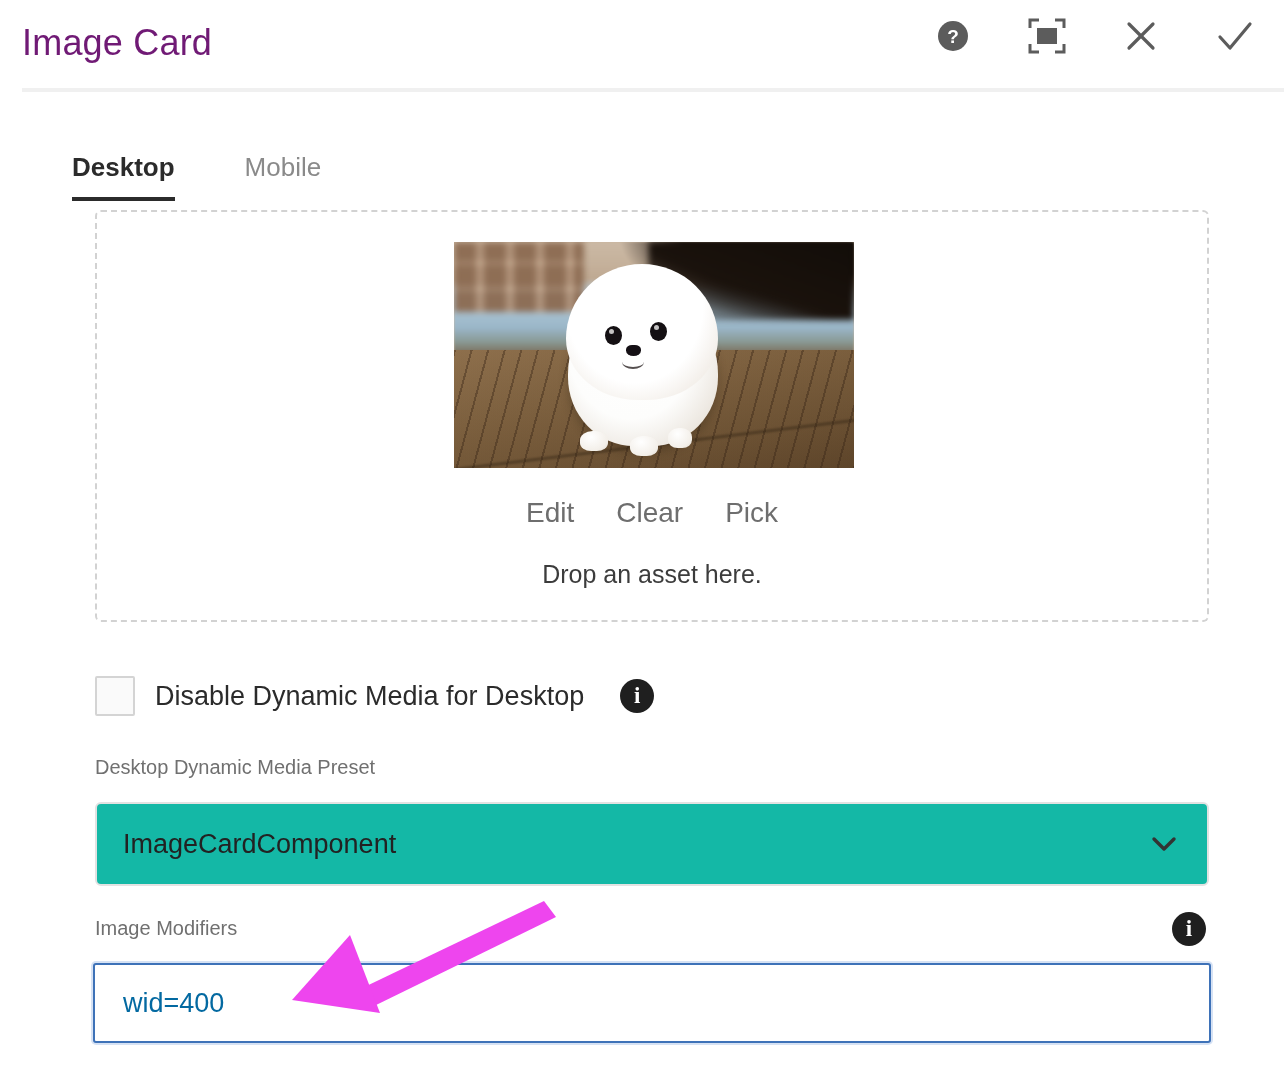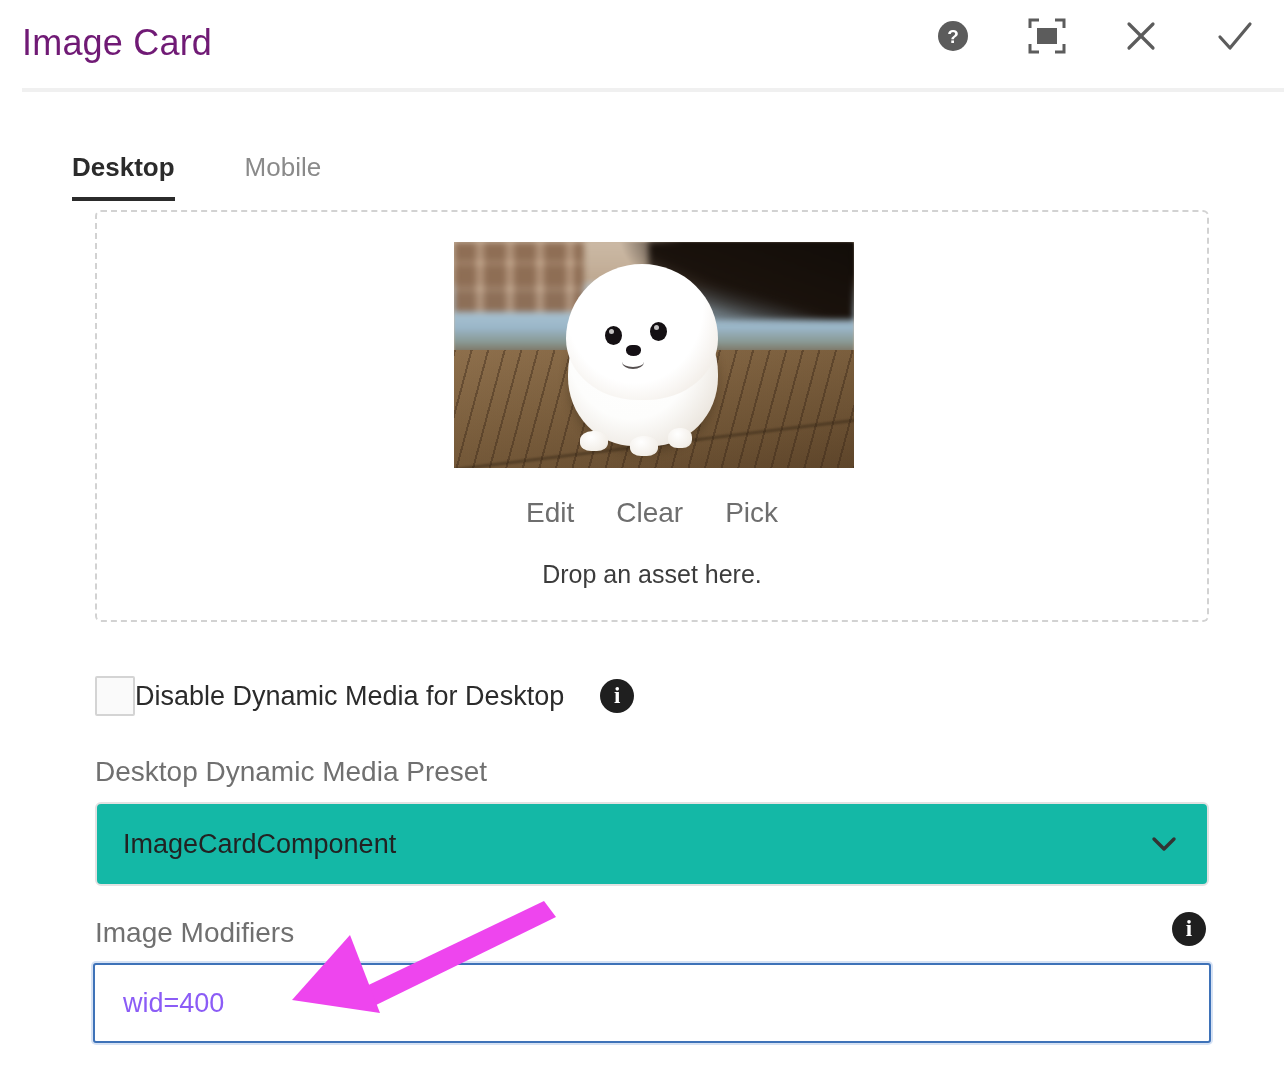--- a/index.html
+++ b/index.html
@@ -305,20 +305,21 @@
   .cbox {
     width: 40px;
     height: 40px;
     border: 2px solid #d4d4d4;
     background: #fafafa;
     box-sizing: border-box;
     cursor: pointer;
     border-radius: 2px;
   }
   .cbox-label {
+    margin-left: 20px;
     font-size: 27px;
     color: #2b2b2b;
     white-space: nowrap;
   }
 
   
   .info-icon {
     width: 34px;
     height: 34px;
     border-radius: 50%;
@@ -330,21 +331,21 @@
     font-size: 23px;
     font-weight: 700;
     font-family: "Liberation Serif", serif;
     cursor: pointer;
     flex: none;
   }
   .info-after-label { margin-left: 36px; }
 
   
   .field-label {
-    font-size: 28px;
+    font-size: 20px;
     color: #707070;
   }
   .preset-label {
     position: absolute;
     left: 95px;
     top: 756px;
   }
   .select-box {
     position: absolute;
     left: 95px;
@@ -388,21 +389,21 @@
     position: absolute;
     left: 93px;
     top: 963px;
     width: 1118px;
     height: 80px;
     box-sizing: border-box;
     border: 2px solid #3e72b8;
     border-radius: 3px;
     background: #ffffff;
     font-size: 27px;
-    color: #8b5cf6;
+    color: #0369a1;
     padding: 0 0 0 28px;
     font-family: inherit;
     outline: none;
     box-shadow: 0 0 0 2px rgba(120,160,220,.30);
   }
 
   
   .annot-arrow {
     position: absolute;
     left: 280px;

